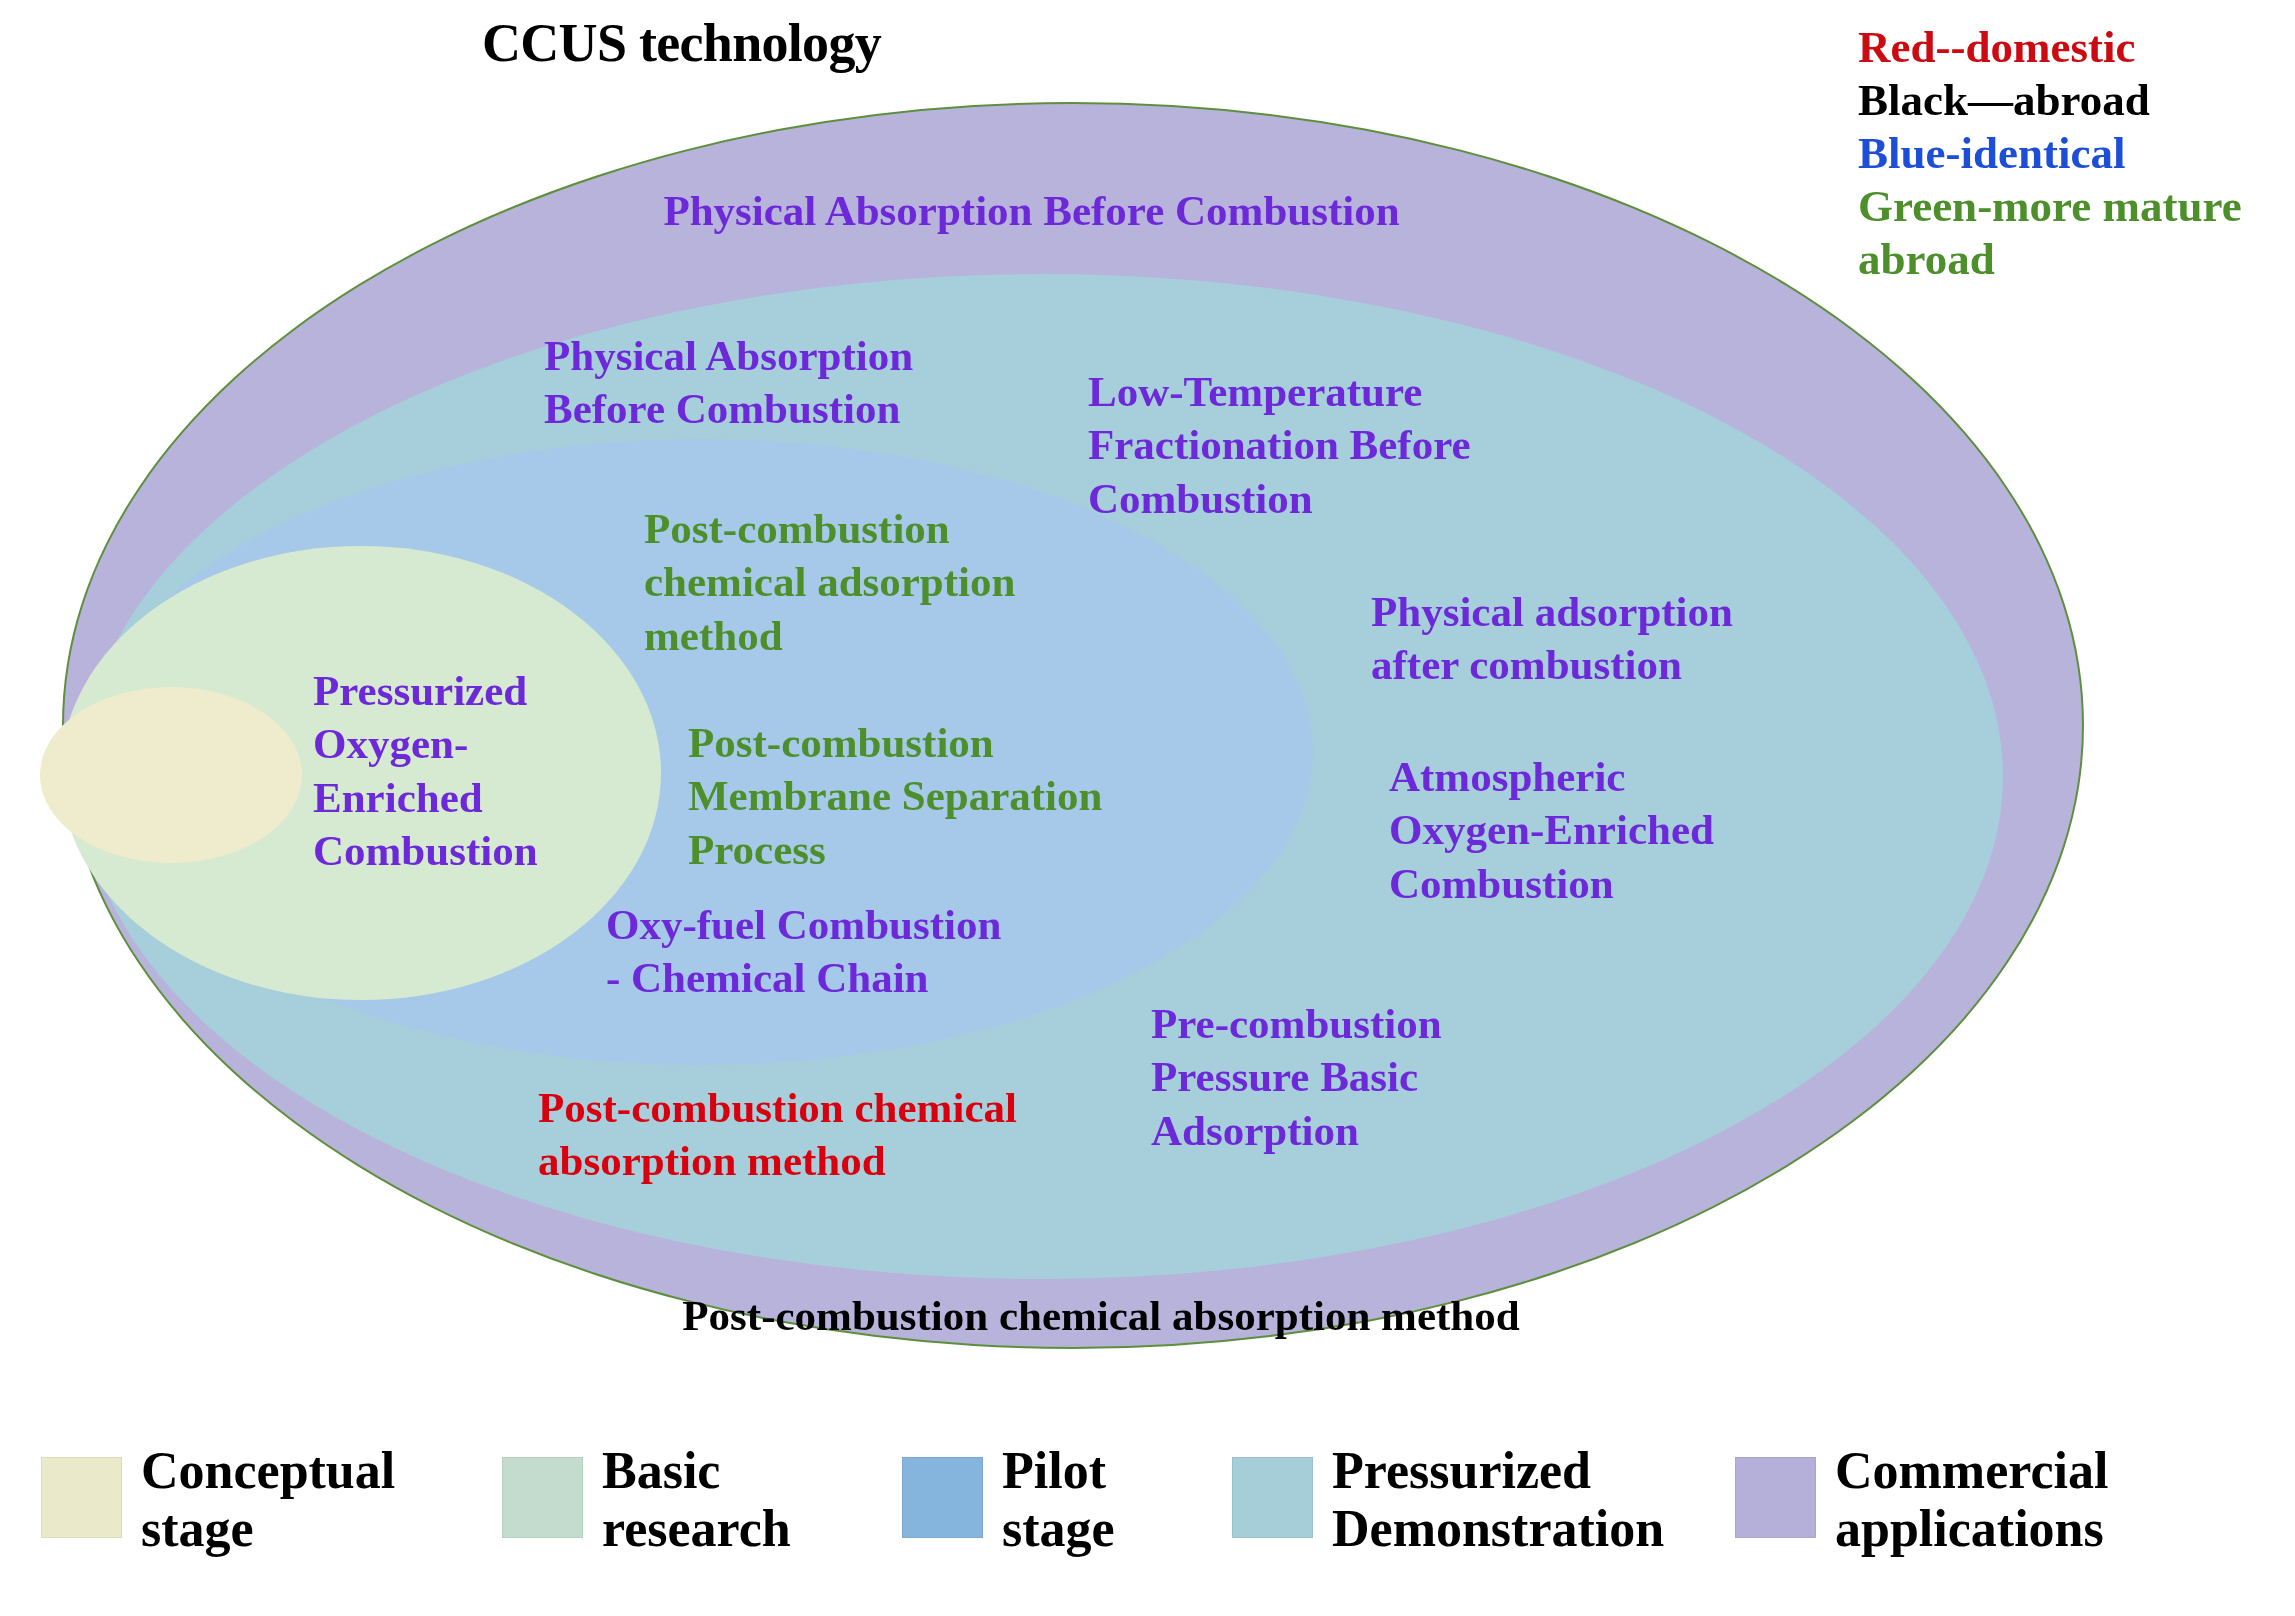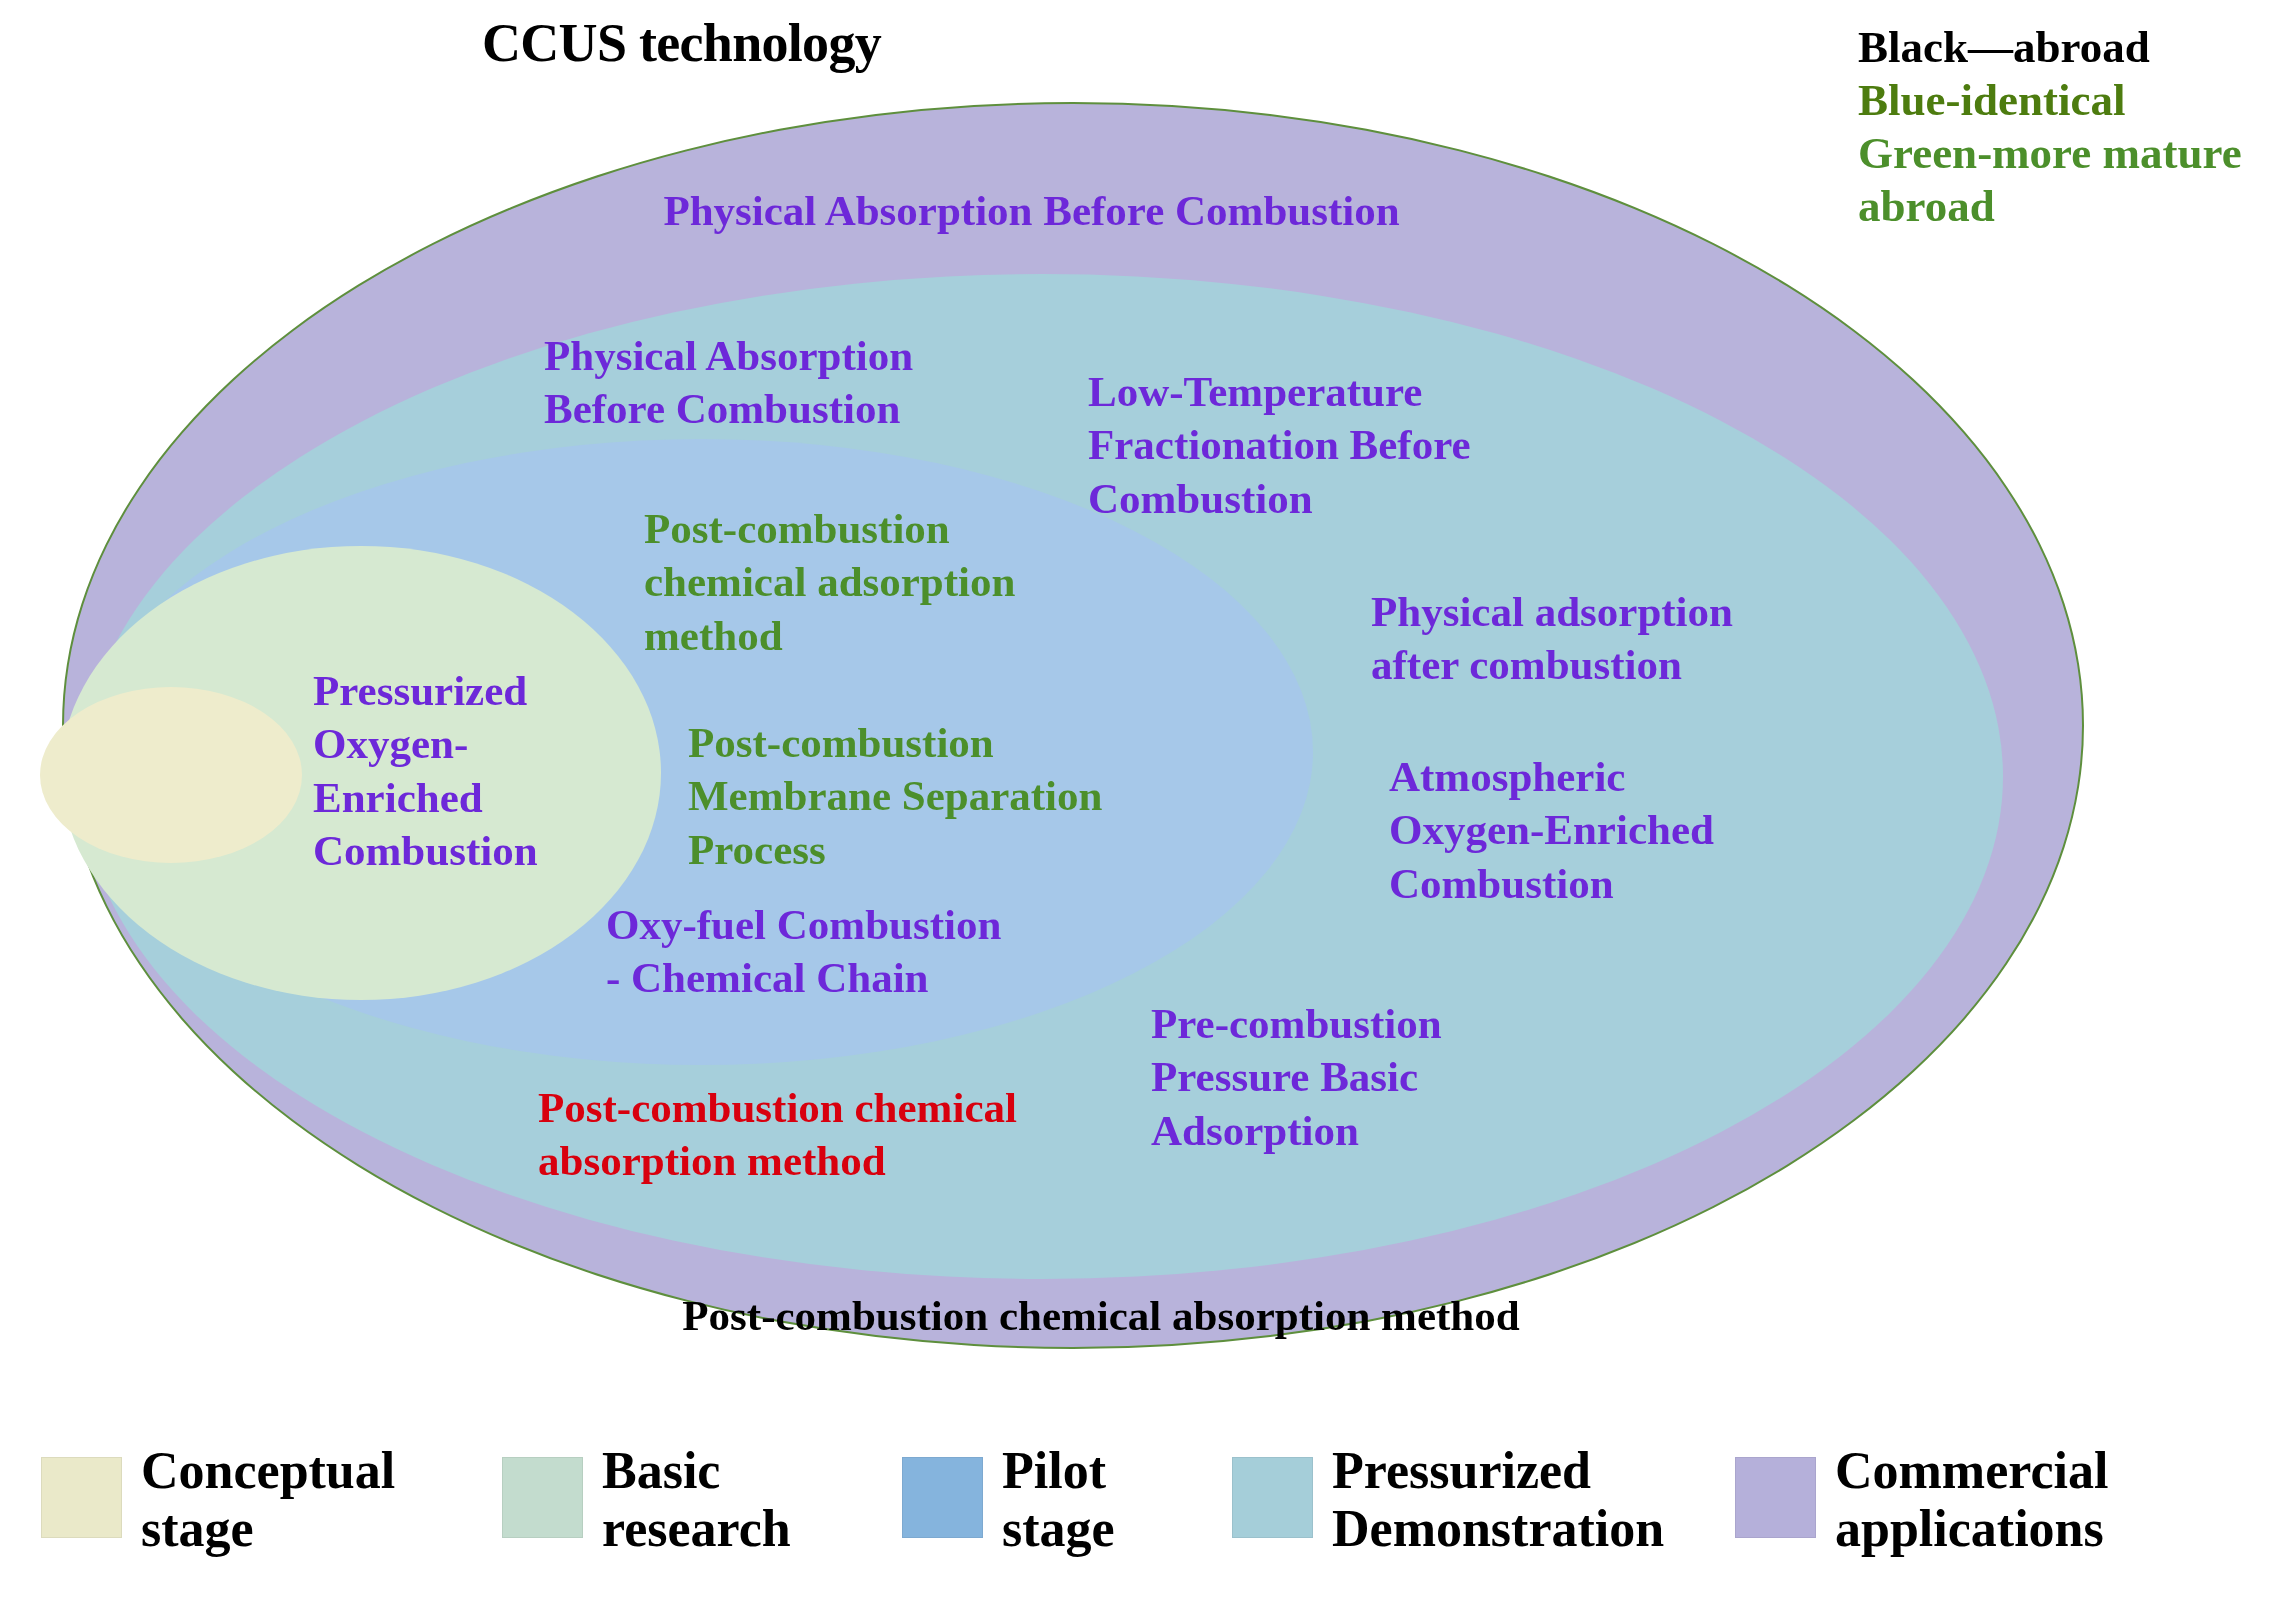--- a/index.html
+++ b/index.html
@@ -99,22 +99,23 @@
   #leg-4{left:1735px;}
 </style>
 </head>
 <body>
 
 <div id="stage">
 
   <div id="title">CCUS technology</div>
 
   <div id="colorkey">
+    <span class="k" style="color:#cc0a11">Red--domestic</span>
     <span class="k" style="color:#000000">Black—abroad</span>
-    <span class="k" style="color:#4d7c0f">Blue-identical</span>
+    <span class="k" style="color:#1d4ed8">Blue-identical</span>
     <span class="k" style="color:#4c8f2b">Green-more mature abroad</span>
   </div>
 
   <div class="ell" id="ell-commercial"></div>
   <div class="ell" id="ell-industrial"></div>
   <div class="ell" id="ell-pilot"></div>
   <div class="ell" id="ell-basic"></div>
   <div class="ell" id="ell-conceptual"></div>
 
   <div class="lbl blue" id="lbl-phys-abs-pre-outer">Physical Absorption Before Combustion</div>

